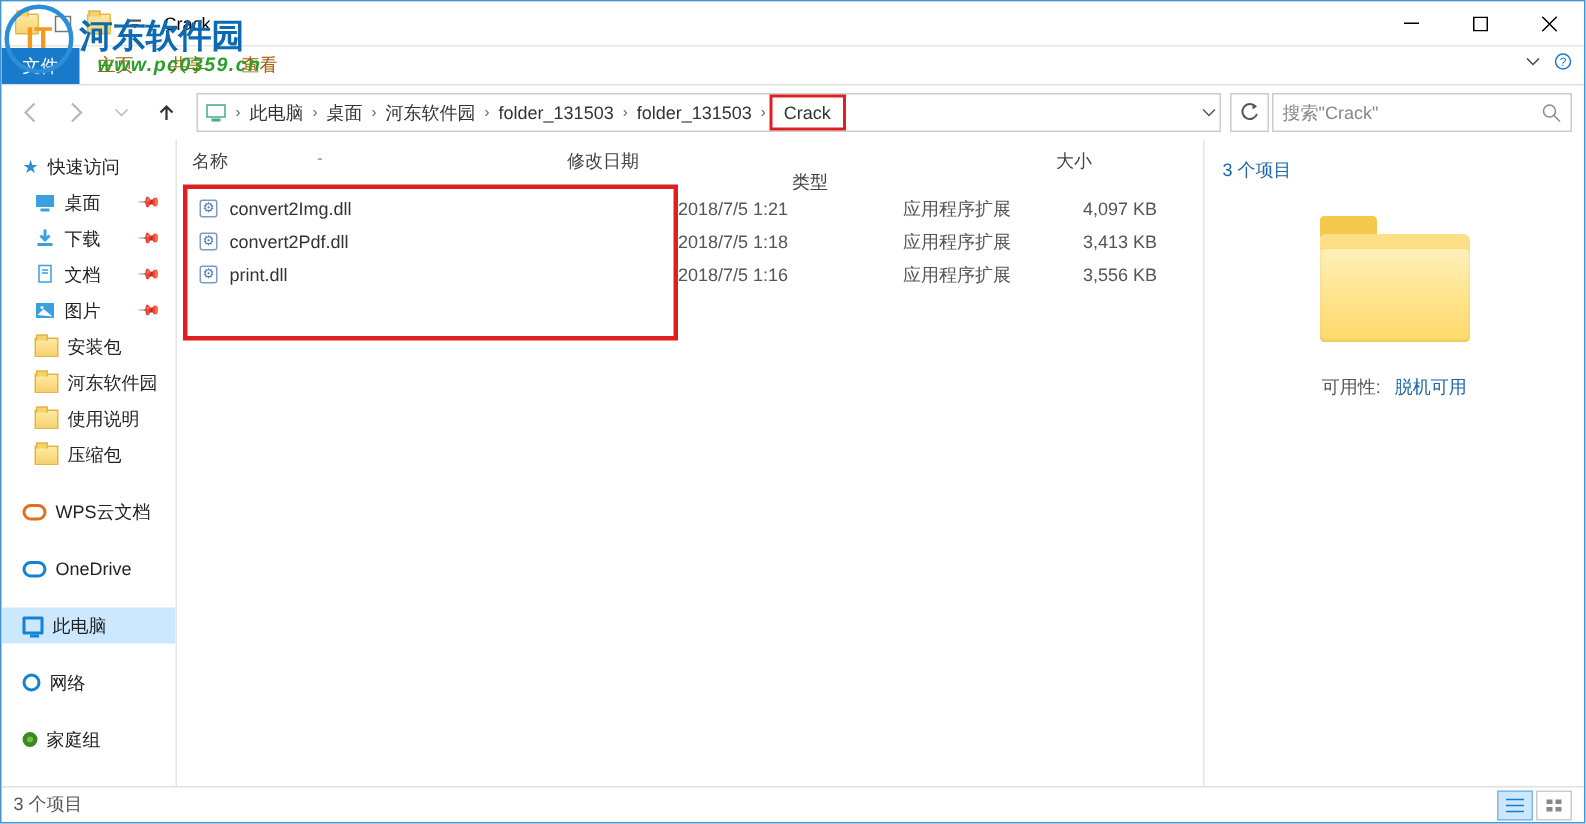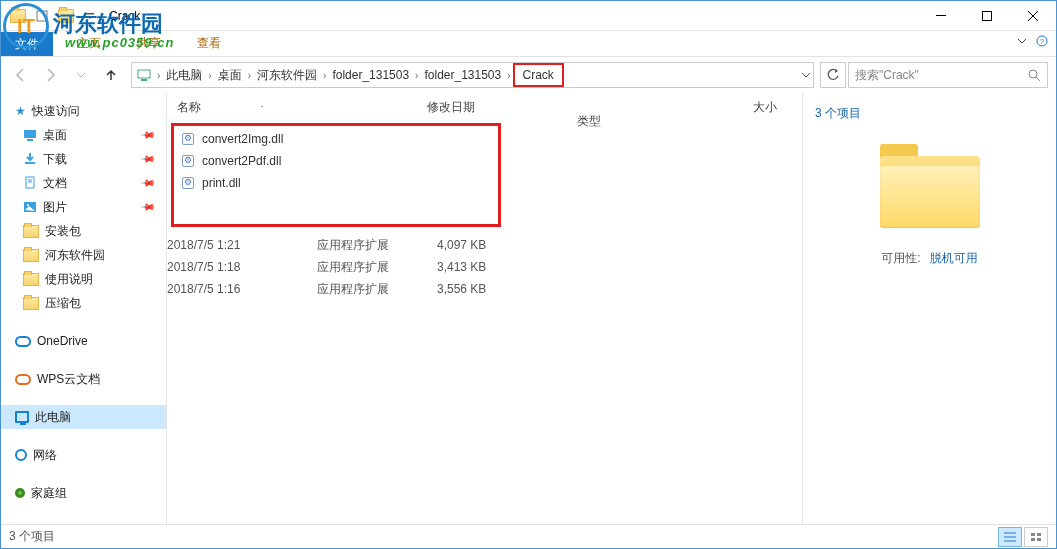--- a/index.html
+++ b/index.html
@@ -9,21 +9,21 @@
 .titlebar { height: 30px; display: flex; align-items: center; background: #fff; border-bottom: 1px solid #e5e5e5; position: relative; }
 .titlebar .qat { display: flex; align-items: center; gap: 2px; padding-left: 6px; }
 .titlebar .qat .btn { width: 22px; height: 22px; display: flex; align-items: center; justify-content: center; }
 .titlebar .title { margin-left: 8px; font-size: 12px; color: #000; }
 .titlebar .wincontrols { position: absolute; right: 0; top: 0; display: flex; height: 29px; }
 .titlebar .wincontrols .wc { width: 46px; display: flex; align-items: center; justify-content: center; }
 .folder-icon-sm { width: 16px; height: 14px; background: linear-gradient(#ffe9a6,#f8d36b); border: 1px solid #e0b84a; border-radius: 1px; position: relative; }
 .folder-icon-sm:before { content:''; position:absolute; top:-3px; left:0; width:6px; height:3px; background:#f8d36b; border:1px solid #e0b84a; border-bottom:none; }
 
 
-.ribbon { height: 26px; display: flex; align-items: flex-end; border-bottom: 1px solid #e1e1e1; position: relative; gap: 12px; }
+.ribbon { height: 26px; display: flex; align-items: flex-end; border-bottom: 1px solid #e1e1e1; position: relative; }
 .ribbon .file-tab { background: #1979ca; color: #fff; font-size: 12px; padding: 4px 14px; height: 24px; display: flex; align-items: center; }
 .ribbon .tab { font-size: 12px; padding: 4px 12px; color: #a16207; }
 .ribbon .expand { position: absolute; right: 8px; top: 4px; display:flex; gap:8px; }
 
 
 .watermark { position: absolute; left: 2px; top: 2px; z-index: 50; pointer-events: none; }
 .watermark .circle { width: 46px; height: 46px; border: 3px solid #2b8fd6; border-radius: 50%; display:inline-flex; align-items:center; justify-content:center; color:#f29b1f; font-weight:bold; font-size:20px; }
 .watermark .txt1 { position:absolute; left:50px; top:6px; font-size:22px; font-weight:bold; color:#0d6ab2; white-space:nowrap; }
 .watermark .txt2 { position:absolute; left:62px; top:32px; font-size:13px; color:#2aa02a; font-weight:bold; letter-spacing:1px;font-style:italic;}
 
@@ -276,28 +276,28 @@
           <span class="ico-folder"></span>
           <span>使用说明</span>
         </div>
       <div class="item">
           <span class="ico-folder"></span>
           <span>压缩包</span>
         </div>
     </div>
     <div class="group">
       <div class="item head">
+          <span class="ico-cloud" style="border-color:#e0701f"></span>
+          <span>WPS云文档</span>
+        </div>
+    </div>
+    <div class="group">
+      <div class="item head">
           <span class="ico-cloud"></span>
           <span>OneDrive</span>
-        </div>
-    </div>
-    <div class="group">
-      <div class="item head">
-          <span class="ico-cloud" style="border-color:#e0701f"></span>
-          <span>WPS云文档</span>
         </div>
     </div>
     <div class="group">
       <div class="item head sel">
           <span class="ico-pc"></span>
           <span>此电脑</span>
         </div>
     </div>
     <div class="group">
       <div class="item head">
@@ -315,21 +315,21 @@
 
   <div class="content">
     <div class="filelist">
       <div class="columns">
         <div class="col-name"><span>名称</span><span class="sort-ind">ˆ</span></div>
         <div class="col-date">修改日期</div>
         <div class="col-type">类型</div>
         <div class="col-size">大小</div>
       </div>
 
-      <div style="display:flex;flex-direction:column;">
+      <div style="display:flex;">
         <div class="hl-box">
           <div class="row">
               <span class="ricon">
                 <span class="gear"></span>
               </span>
               <span>convert2Img.dll</span>
             </div>
           <div class="row">
               <span class="ricon">
                 <span class="gear"></span>

